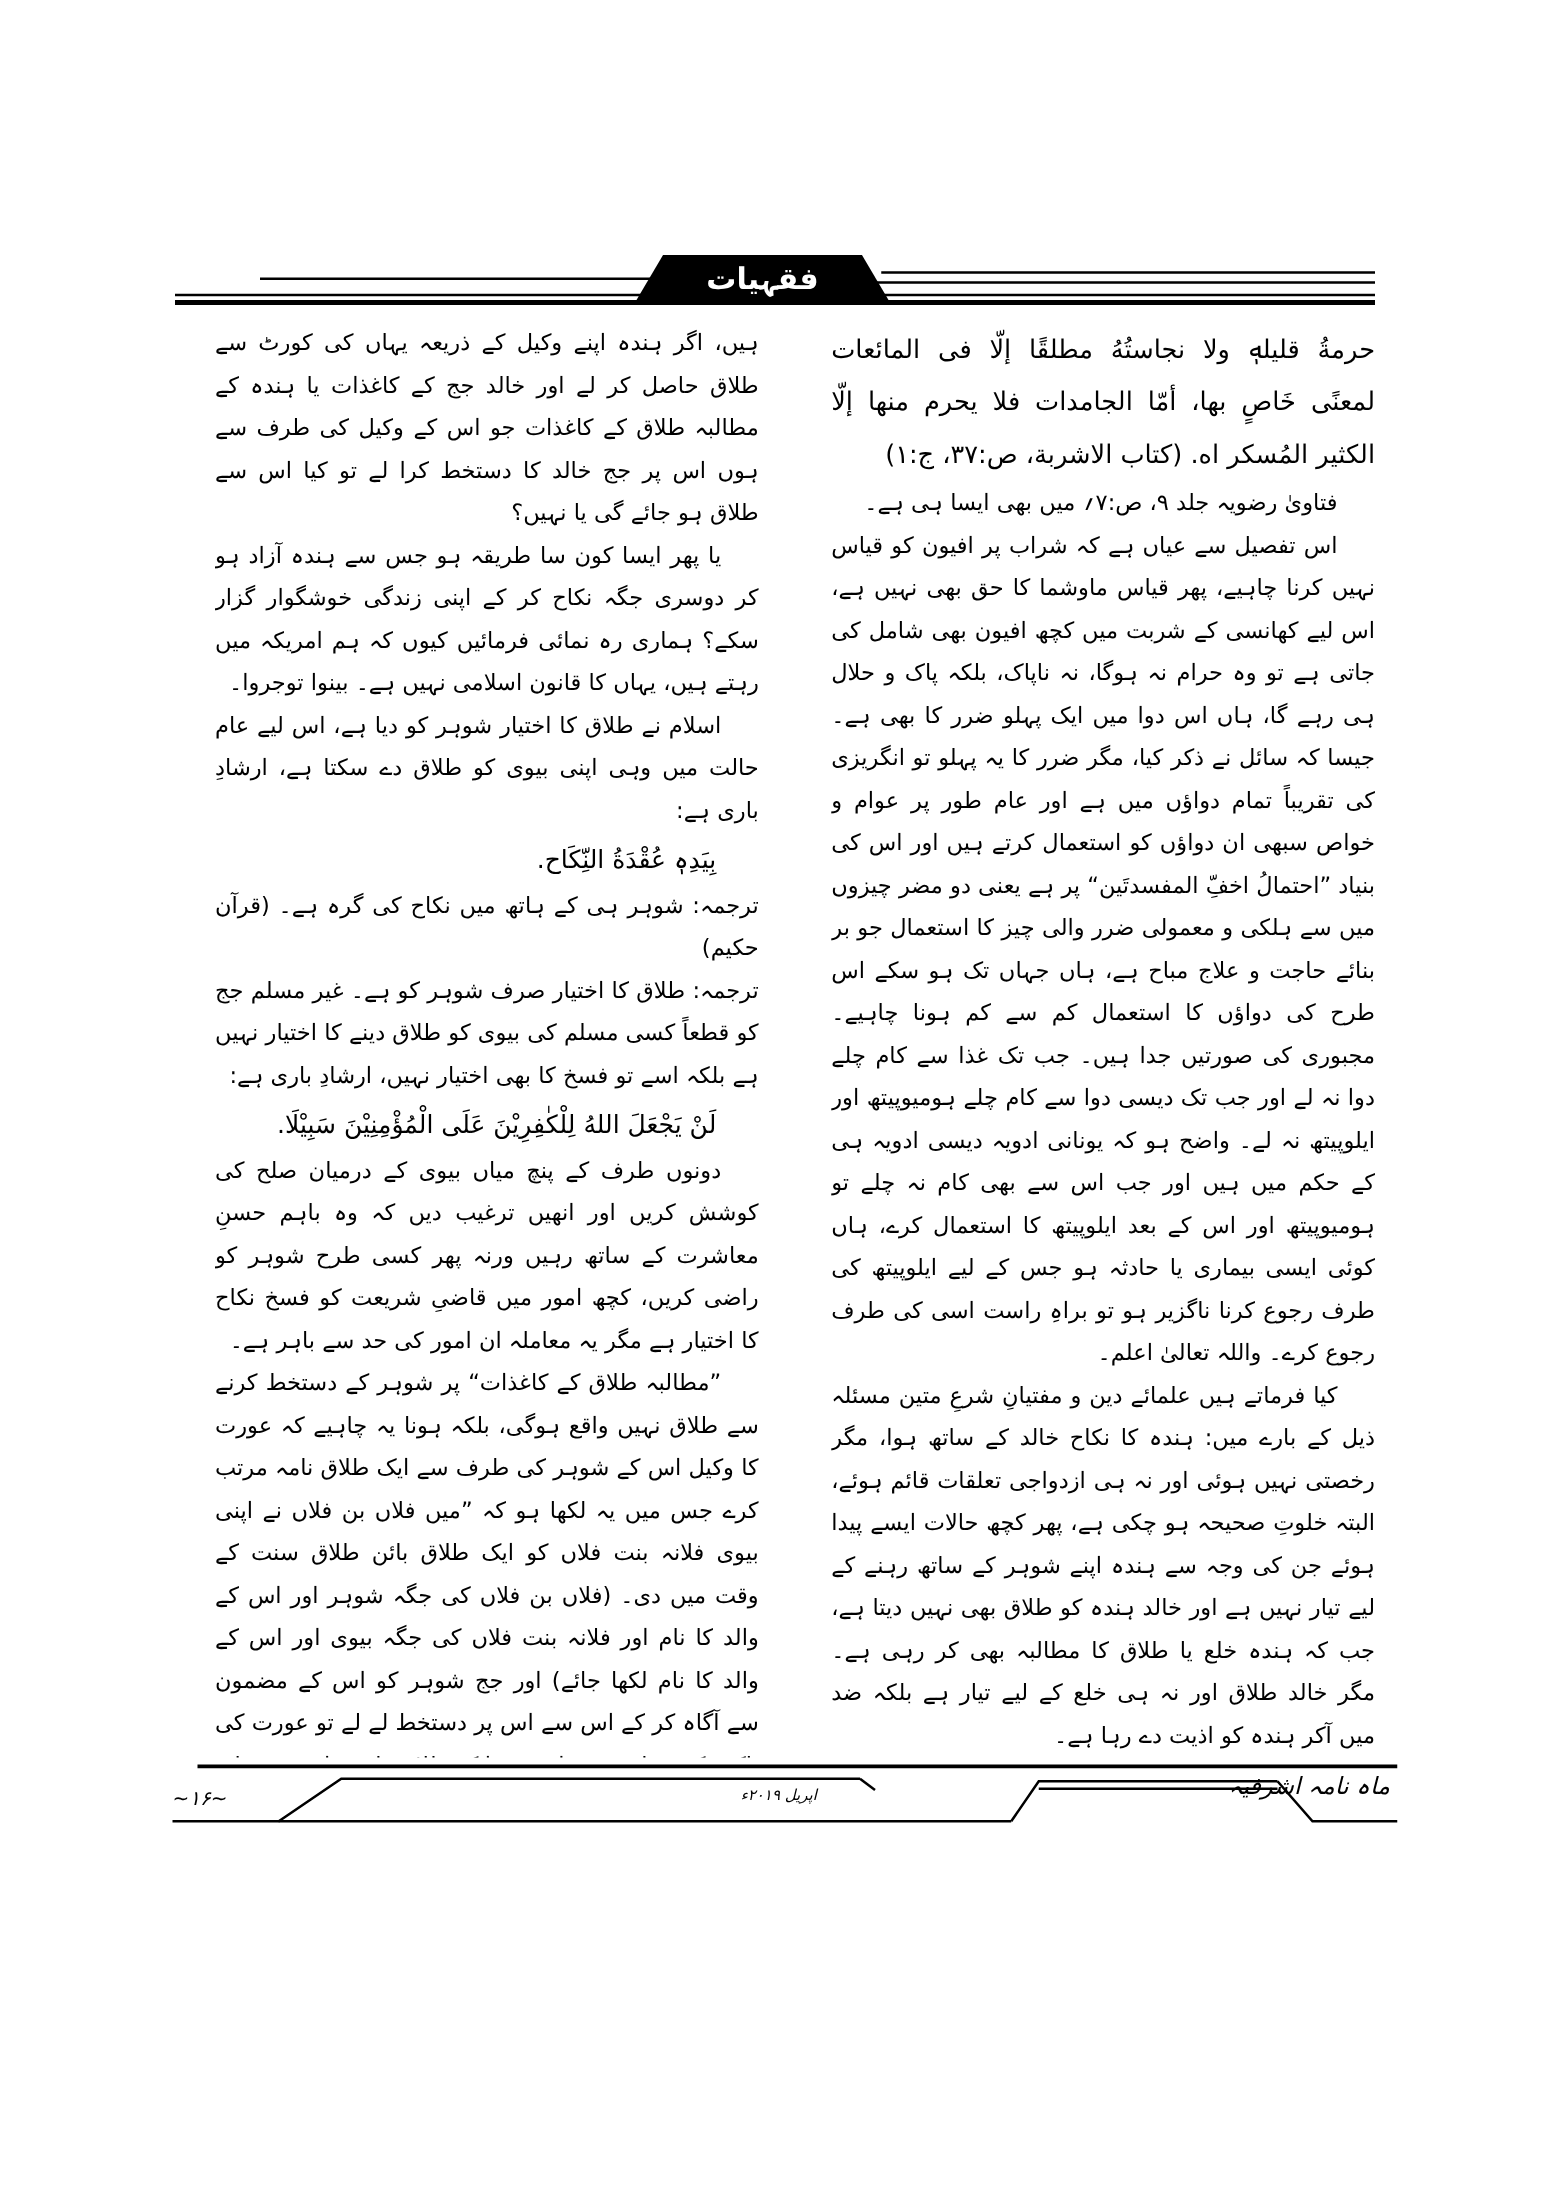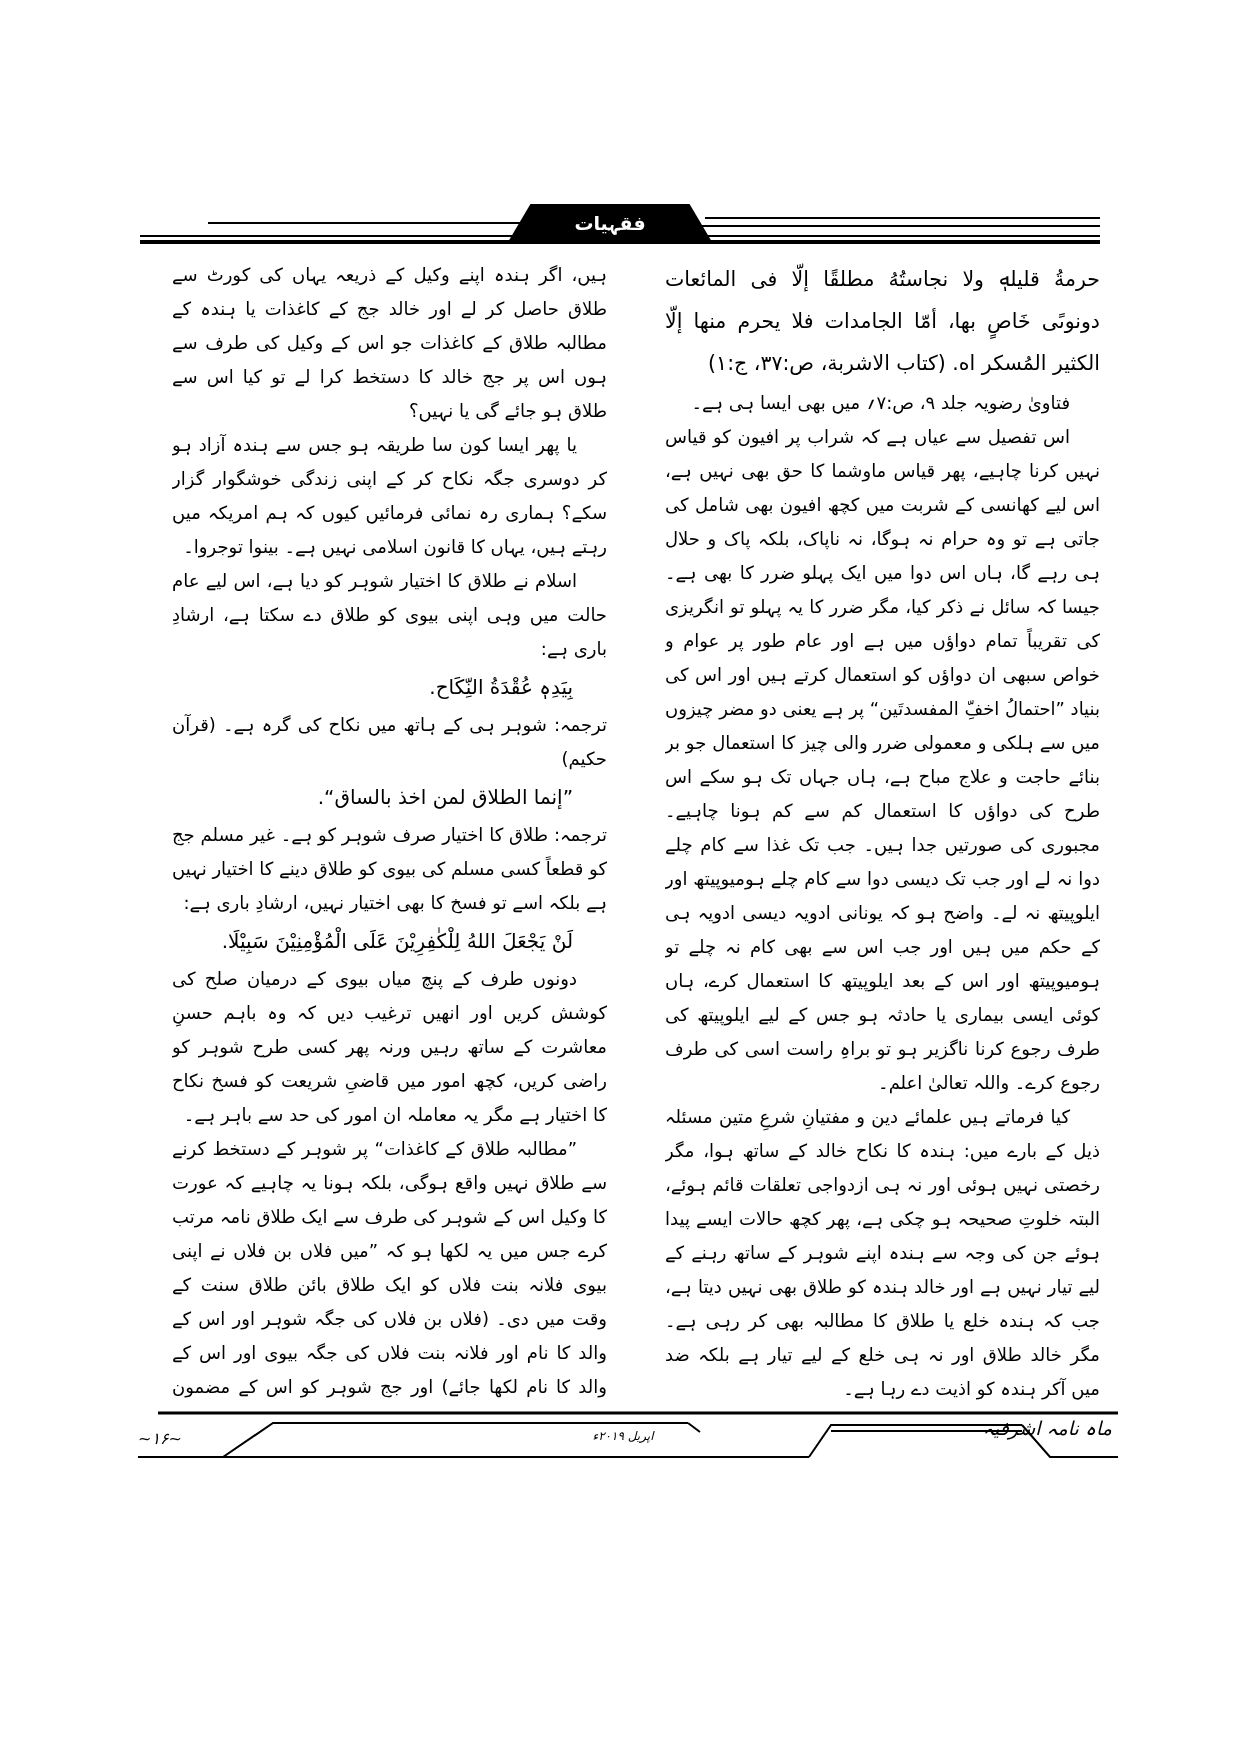--- a/index.html
+++ b/index.html
@@ -19,21 +19,21 @@
   .hl-left{top:26px;right:488px;left:68px;height:2px;}
   .hl-r1{top:21px;right:0;width:395px;height:2px;}
   .hl-r2{top:29px;right:0;width:430px;height:2px;}
   .hl-d1{top:39px;left:0;right:0;height:2px;}
   .hl-d2{top:44px;left:0;right:0;height:4px;}
   .banner{
     position:absolute;top:8px;right:388px;width:204px;height:38px;
     background:#000;color:#fff;
     clip-path:polygon(11% 0,89% 0,100% 100%,0 100%);
     display:flex;align-items:center;justify-content:center;
-    font-size:19px;font-weight:bold;letter-spacing:4px;
+    font-size:24px;font-weight:bold;letter-spacing:4px;
     z-index:2;
     text-align:right;
   }
   
   .columns{
     position:absolute;top:258px;right:140px;width:960px;height:1148px;
     display:flex;flex-direction:row;gap:26px;
   }
   .col{width:467px;overflow:hidden;margin-left:32px;}
   .block{
@@ -86,34 +86,33 @@
     <div class="hline hl-d1"></div>
     <div class="hline hl-d2"></div>
     <div class="banner">
       <span>فقہیات</span>
     </div>
   </div>
 
   <div class="columns">
     <section class="col">
       <div>
-          <p class="block block-arabic-justify">حرمةُ قليلهٖ ولا نجاستُهُ مطلقًا إلّا فى المائعات دونوںًى خَاصٍ بها، أمّا الجامدات فلا يحرم منها إلّا الكثير المُسكر اه. (كتاب الاشربة، ص:٣٧، ج:١)</p>
+          <p class="block block-arabic-justify">حرمةُ قليلهٖ ولا نجاستُهُ مطلقًا إلّا فى المائعات لمعنًى خَاصٍ بها، أمّا الجامدات فلا يحرم منها إلّا الكثير المُسكر اه. (كتاب الاشربة، ص:٣٧، ج:١)</p>
           <p class="block block-urdu">فتاویٰ رضویہ جلد ۹، ص:۷؍ میں بھی ایسا ہی ہے۔</p>
           <p class="block block-urdu">اس تفصیل سے عیاں ہے کہ شراب پر افیون کو قیاس نہیں کرنا چاہیے، پھر قیاس ماوشما کا حق بھی نہیں ہے، اس لیے کھانسی کے شربت میں کچھ افیون بھی شامل کی جاتی ہے تو وہ حرام نہ ہوگا، نہ ناپاک، بلکہ پاک و حلال ہی رہے گا، ہاں اس دوا میں ایک پہلو ضرر کا بھی ہے۔ جیسا کہ سائل نے ذکر کیا، مگر ضرر کا یہ پہلو تو انگریزی کی تقریباً تمام دواؤں میں ہے اور عام طور پر عوام و خواص سبھی ان دواؤں کو استعمال کرتے ہیں اور اس کی بنیاد ”احتمالُ اخفِّ المفسدتَین“ پر ہے یعنی دو مضر چیزوں میں سے ہلکی و معمولی ضرر والی چیز کا استعمال جو بر بنائے حاجت و علاج مباح ہے، ہاں جہاں تک ہو سکے اس طرح کی دواؤں کا استعمال کم سے کم ہونا چاہیے۔ مجبوری کی صورتیں جدا ہیں۔ جب تک غذا سے کام چلے دوا نہ لے اور جب تک دیسی دوا سے کام چلے ہومیوپیتھ اور ایلوپیتھ نہ لے۔ واضح ہو کہ یونانی ادویہ دیسی ادویہ ہی کے حکم میں ہیں اور جب اس سے بھی کام نہ چلے تو ہومیوپیتھ اور اس کے بعد ایلوپیتھ کا استعمال کرے، ہاں کوئی ایسی بیماری یا حادثہ ہو جس کے لیے ایلوپیتھ کی طرف رجوع کرنا ناگزیر ہو تو براہِ راست اسی کی طرف رجوع کرے۔ واللہ تعالیٰ اعلم۔</p>
           <p class="block block-urdu">کیا فرماتے ہیں علمائے دین و مفتیانِ شرعِ متین مسئلہ ذیل کے بارے میں: ہندہ کا نکاح خالد کے ساتھ ہوا، مگر رخصتی نہیں ہوئی اور نہ ہی ازدواجی تعلقات قائم ہوئے، البتہ خلوتِ صحیحہ ہو چکی ہے، پھر کچھ حالات ایسے پیدا ہوئے جن کی وجہ سے ہندہ اپنے شوہر کے ساتھ رہنے کے لیے تیار نہیں ہے اور خالد ہندہ کو طلاق بھی نہیں دیتا ہے، جب کہ ہندہ خلع یا طلاق کا مطالبہ بھی کر رہی ہے۔ مگر خالد طلاق اور نہ ہی خلع کے لیے تیار ہے بلکہ ضد میں آکر ہندہ کو اذیت دے رہا ہے۔</p>
         </div>
     </section>
     <section class="col">
       <div>
           <p class="block block-urdu-flush">ہیں، اگر ہندہ اپنے وکیل کے ذریعہ یہاں کی کورٹ سے طلاق حاصل کر لے اور خالد جج کے کاغذات یا ہندہ کے مطالبہ طلاق کے کاغذات جو اس کے وکیل کی طرف سے ہوں اس پر جج خالد کا دستخط کرا لے تو کیا اس سے طلاق ہو جائے گی یا نہیں؟</p>
           <p class="block block-urdu">یا پھر ایسا کون سا طریقہ ہو جس سے ہندہ آزاد ہو کر دوسری جگہ نکاح کر کے اپنی زندگی خوشگوار گزار سکے؟ ہماری رہ نمائی فرمائیں کیوں کہ ہم امریکہ میں رہتے ہیں، یہاں کا قانون اسلامی نہیں ہے۔ بینوا توجروا۔</p>
           <p class="block block-urdu">اسلام نے طلاق کا اختیار شوہر کو دیا ہے، اس لیے عام حالت میں وہی اپنی بیوی کو طلاق دے سکتا ہے، ارشادِ باری ہے:</p>
           <p class="block block-arabic">بِیَدِهٖ عُقْدَةُ النِّکَاح.</p>
           <p class="block block-urdu-flush">ترجمہ: شوہر ہی کے ہاتھ میں نکاح کی گرہ ہے۔ (قرآن حکیم)</p>
-          <p class="block block-arabic">”إنما الطلاق لمن اخذ بالساق“.</p>
           <p class="block block-urdu-flush">ترجمہ: طلاق کا اختیار صرف شوہر کو ہے۔ غیر مسلم جج کو قطعاً کسی مسلم کی بیوی کو طلاق دینے کا اختیار نہیں ہے بلکہ اسے تو فسخ کا بھی اختیار نہیں، ارشادِ باری ہے:</p>
           <p class="block block-arabic">لَنْ یَجْعَلَ اللهُ لِلْکٰفِرِیْنَ عَلَی الْمُؤْمِنِیْنَ سَبِیْلَا.</p>
           <p class="block block-urdu">دونوں طرف کے پنچ میاں بیوی کے درمیان صلح کی کوشش کریں اور انھیں ترغیب دیں کہ وہ باہم حسنِ معاشرت کے ساتھ رہیں ورنہ پھر کسی طرح شوہر کو راضی کریں، کچھ امور میں قاضیِ شریعت کو فسخ نکاح کا اختیار ہے مگر یہ معاملہ ان امور کی حد سے باہر ہے۔</p>
           <p class="block block-urdu">”مطالبہ طلاق کے کاغذات“ پر شوہر کے دستخط کرنے سے طلاق نہیں واقع ہوگی، بلکہ ہونا یہ چاہیے کہ عورت کا وکیل اس کے شوہر کی طرف سے ایک طلاق نامہ مرتب کرے جس میں یہ لکھا ہو کہ ”میں فلاں بن فلاں نے اپنی بیوی فلانہ بنت فلاں کو ایک طلاق بائن طلاق سنت کے وقت میں دی۔ (فلاں بن فلاں کی جگہ شوہر اور اس کے والد کا نام اور فلانہ بنت فلاں کی جگہ بیوی اور اس کے والد کا نام لکھا جائے) اور جج شوہر کو اس کے مضمون سے آگاہ کر کے اس سے اس پر دستخط لے لے تو عورت کی پاکی کے زمانے میں اس پر ایک طلاق بائن واقع ہو جائے گی۔ واللہ تعالیٰ اعلم۔</p>
         </div>
     </section>
   </div>
 
   <div class="ftr">
     <svg width="990" height="64" viewBox="0 0 990 64">

